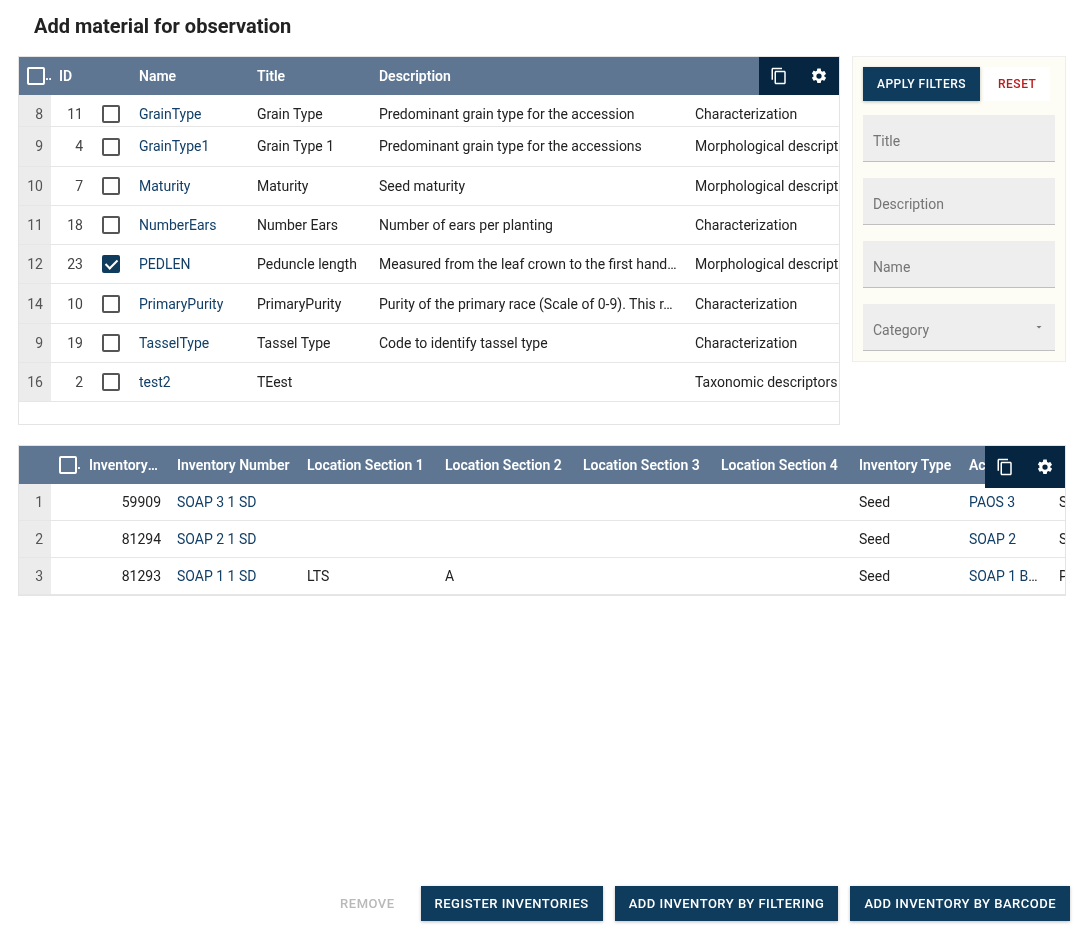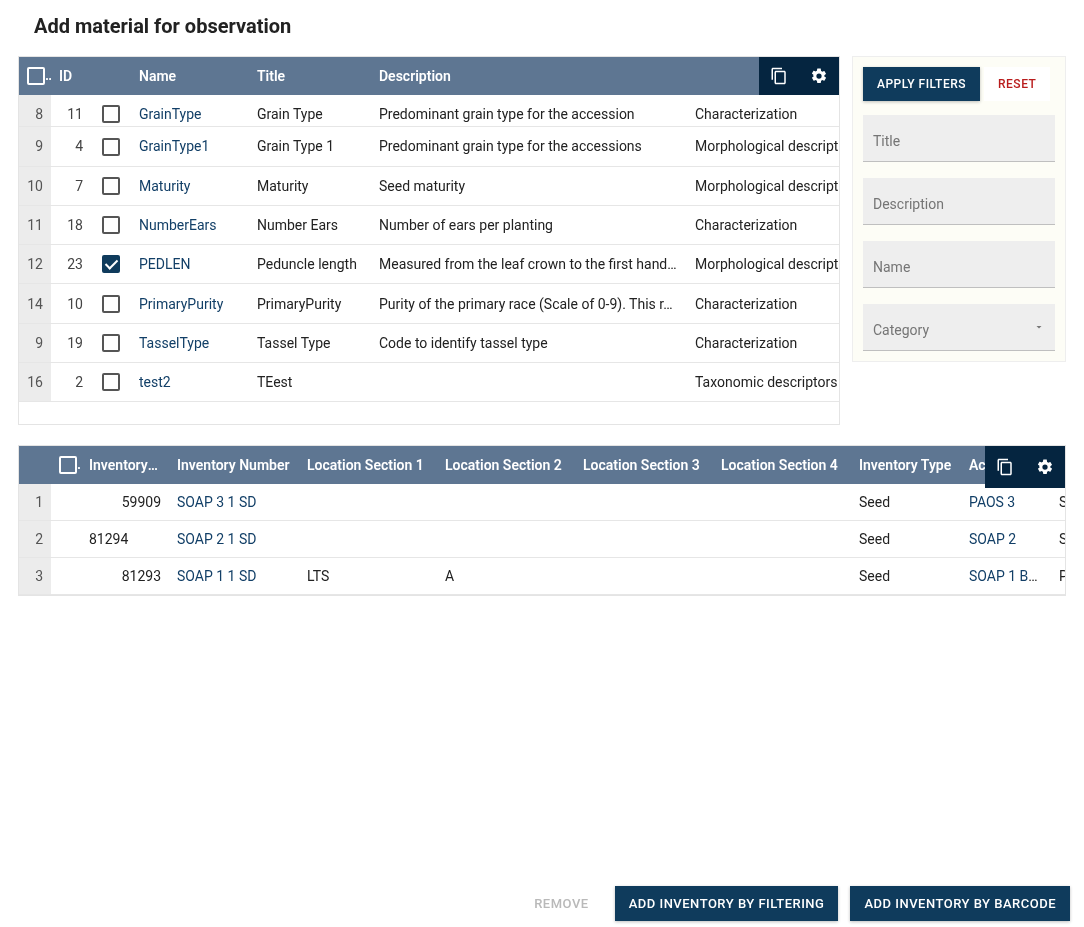--- a/index.html
+++ b/index.html
@@ -258,21 +258,21 @@
               <td></td>
               <td></td>
               <td></td>
               <td>Seed</td>
               <td><span class="link">PAOS 3</span></td>
               <td>SC</td>
             </tr>
             <tr>
               <td class="inv-rownum">2</td>
               <td style="text-align:center"></td>
-              <td style="">81294</td>
+              <td style="text-align:right">81294</td>
               <td><span class="link">SOAP 2 1 SD</span></td>
               <td></td>
               <td></td>
               <td></td>
               <td></td>
               <td>Seed</td>
               <td><span class="link">SOAP 2</span></td>
               <td>SC</td>
             </tr>
             <tr>
@@ -300,16 +300,17 @@
           <svg viewBox="0 0 24 24">
               <path d="M19.14 12.94a7.9 7.9 0 0 0 .06-.94 7.9 7.9 0 0 0-.06-.94l2.03-1.58a.5.5 0 0 0 .12-.63l-1.92-3.32a.5.5 0 0 0-.6-.22l-2.39.96a7.3 7.3 0 0 0-1.62-.94l-.36-2.54A.5.5 0 0 0 13.9 2h-3.8a.5.5 0 0 0-.49.42l-.36 2.54c-.58.24-1.12.55-1.62.94l-2.39-.96a.5.5 0 0 0-.6.22L2.72 8.48a.5.5 0 0 0 .12.63l2.03 1.58c-.4.31-.6.63-.6.94s.2.63.6.94L2.84 14.15a.5.5 0 0 0-.12.63l1.92 3.32c.13.22.39.31.6.22l2.39-.96c.5.39 1.04.7 1.62.94l.36 2.54c.4.25.25.42.49.42h3.8c.24 0 .45-.17.49-.42l.36-2.54c.58-.24 1.12-.55 1.62-.94l2.39.96c.21.09.47 0 .6-.22l1.92-3.32a.5.5 0 0 0-.12-.63l-2.03-1.58zM12 15.5A3.5 3.5 0 1 1 12 8.5a3.5 3.5 0 0 1 0 7z"></path>
             </svg>
         </div>
       </div>
     </div>
   </div>
 
   <div class="footer">
     <button class="btn btn-disabled">REMOVE</button>
+    <button class="btn btn-primary">REGISTER INVENTORIES</button>
     <button class="btn btn-primary">ADD INVENTORY BY FILTERING</button>
     <button class="btn btn-primary">ADD INVENTORY BY BARCODE</button>
   </div>
 </div>
 
 </body></html>

